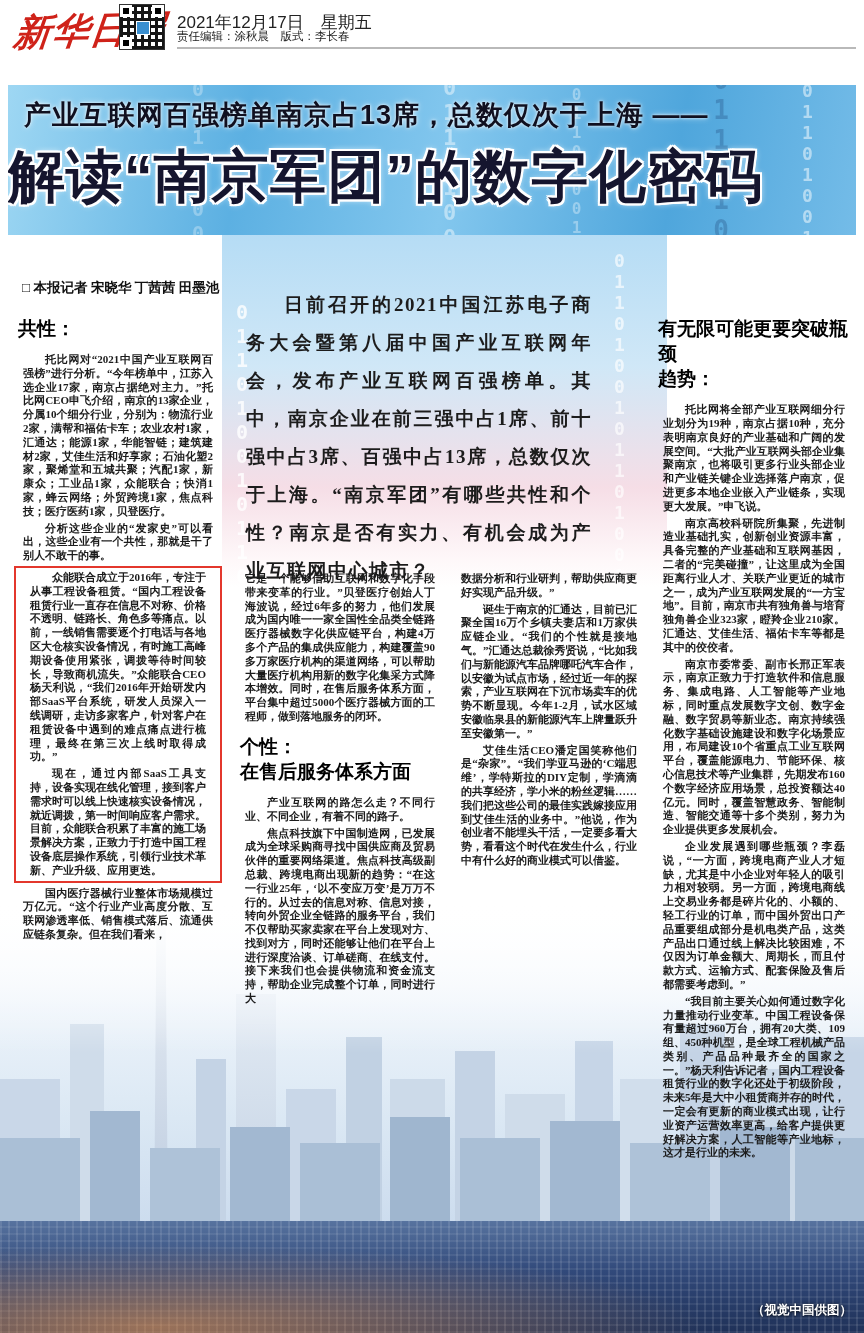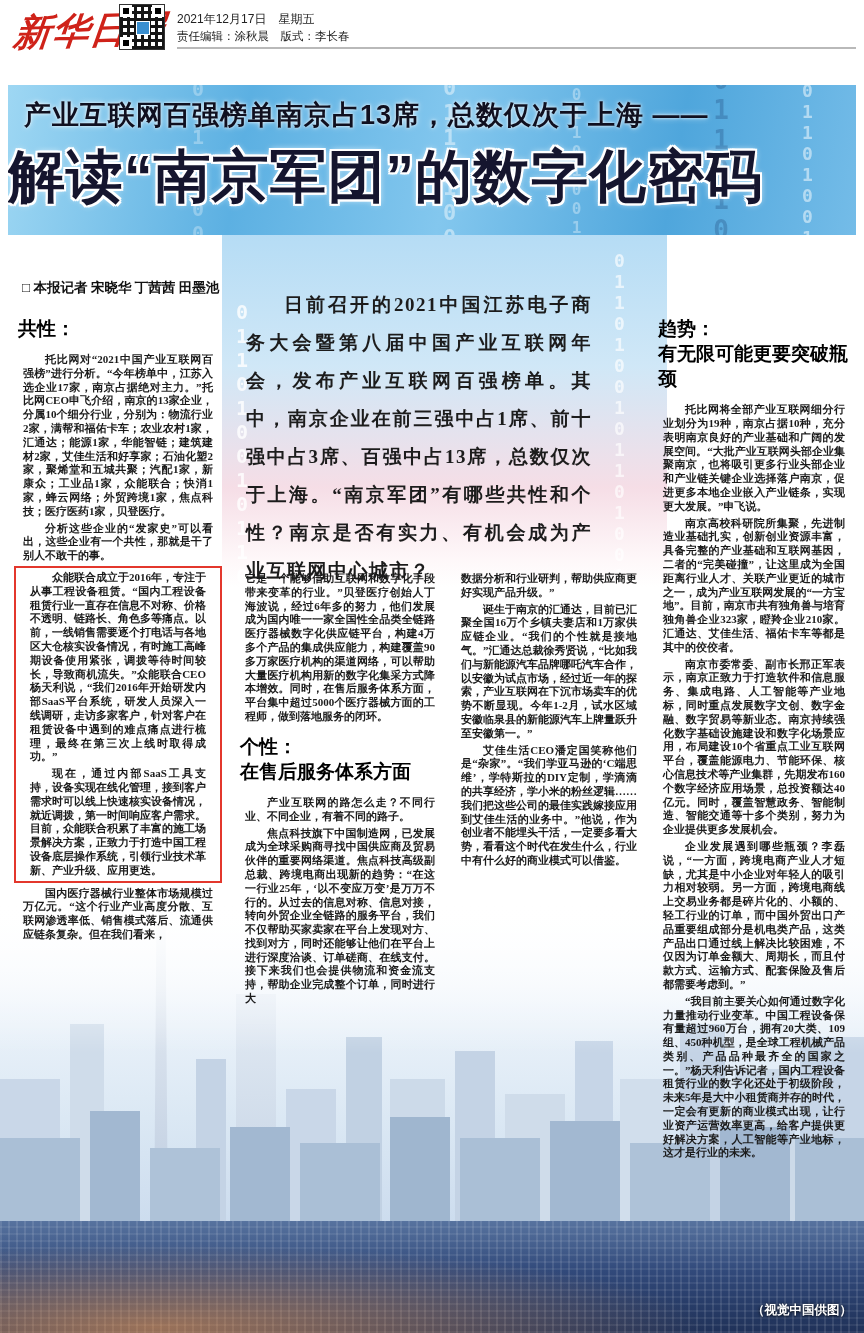--- a/index.html
+++ b/index.html
@@ -16,21 +16,21 @@
   .qr{
     position:absolute;left:120px;top:5px;width:44px;height:44px;background:#fff;
     background-image:
       repeating-linear-gradient(90deg,#161616 0 3px,transparent 3px 7px),
       repeating-linear-gradient(0deg,#161616 0 3px,transparent 3px 7px);
     outline:1px solid #333;
   }
   .qr .finder{position:absolute;width:12px;height:12px;background:#000;box-shadow:inset 0 0 0 3px #fff,inset 0 0 0 5px #000;}
   .qr .f-tl{left:0;top:0}.qr .f-tr{right:0;top:0}.qr .f-bl{left:0;bottom:0}
   .qr .center-logo{position:absolute;left:16px;top:16px;width:12px;height:12px;background:#3a8fd0;border:1px solid #fff;}
-  .pub-date{position:absolute;left:177px;top:11px;font-size:12px;color:#222;font-family:"Liberation Sans",sans-serif;}
+  .pub-date{position:absolute;left:177px;top:11px;font-size:17px;color:#222;font-family:"Liberation Sans",sans-serif;}
   .pub-editors{position:absolute;left:177px;top:29px;font-size:11.5px;color:#222;font-family:"Liberation Sans",sans-serif;}
   .head-rule{position:absolute;left:177px;right:8px;top:47px;height:2px;background:#b9b9b9;}
   
   .banner{
     position:absolute;left:8px;right:8px;top:85px;height:150px;
     background:linear-gradient(100deg,#9ed7f3 0%,#5cb0e2 28%,#83c7ee 52%,#4fa6dc 78%,#74bce8 100%);
     overflow:hidden;z-index:1;
   }
   .bin{
     position:absolute;writing-mode:vertical-rl;text-orientation:upright;
@@ -203,21 +203,21 @@
 </div>
 
 <div class="col" id="col3">
   <p class="cont">数据分析和行业研判，帮助供应商更好实现产品升级。”</p>
   <p>诞生于南京的汇通达，目前已汇聚全国16万个乡镇夫妻店和1万家供应链企业。“我们的个性就是接地气。”汇通达总裁徐秀贤说，“比如我们与新能源汽车品牌哪吒汽车合作，以安徽为试点市场，经过近一年的探索，产业互联网在下沉市场卖车的优势不断显现。今年1-2月，试水区域安徽临泉县的新能源汽车上牌量跃升至安徽第一。”</p>
   <p>艾佳生活CEO潘定国笑称他们是“杂家”。“我们学亚马逊的‘C端思维’，学特斯拉的DIY定制，学滴滴的共享经济，学小米的粉丝逻辑……我们把这些公司的最佳实践嫁接应用到艾佳生活的业务中。”他说，作为创业者不能埋头干活，一定要多看大势，看看这个时代在发生什么，行业中有什么好的商业模式可以借鉴。</p>
 </div>
 
 <div class="col" id="col4">
   <div class="sec-h">
+    <div>有无限可能更要突破瓶颈</div>
     <div>趋势：</div>
-    <div>有无限可能更要突破瓶颈</div>
   </div>
   <p>托比网将全部产业互联网细分行业划分为19种，南京占据10种，充分表明南京良好的产业基础和广阔的发展空间。“大批产业互联网头部企业集聚南京，也将吸引更多行业头部企业和产业链关键企业选择落户南京，促进更多本地企业嵌入产业链条，实现更大发展。”申飞说。</p>
   <p>南京高校科研院所集聚，先进制造业基础扎实，创新创业资源丰富，具备完整的产业基础和互联网基因，二者的“完美碰撞”，让这里成为全国距离行业人才、关联产业更近的城市之一，成为产业互联网发展的“一方宝地”。目前，南京市共有独角兽与培育独角兽企业323家，瞪羚企业210家。汇通达、艾佳生活、福佑卡车等都是其中的佼佼者。</p>
   <p>南京市委常委、副市长邢正军表示，南京正致力于打造软件和信息服务、集成电路、人工智能等产业地标，同时重点发展数字文创、数字金融、数字贸易等新业态。南京持续强化数字基础设施建设和数字化场景应用，布局建设10个省重点工业互联网平台，覆盖能源电力、节能环保、核心信息技术等产业集群，先期发布160个数字经济应用场景，总投资额达40亿元。同时，覆盖智慧政务、智能制造、智能交通等十多个类别，努力为企业提供更多发展机会。</p>
   <p>企业发展遇到哪些瓶颈？李磊说，“一方面，跨境电商产业人才短缺，尤其是中小企业对年轻人的吸引力相对较弱。另一方面，跨境电商线上交易业务都是碎片化的、小额的、轻工行业的订单，而中国外贸出口产品重要组成部分是机电类产品，这类产品出口通过线上解决比较困难，不仅因为订单金额大、周期长，而且付款方式、运输方式、配套保险及售后都需要考虑到。”</p>
   <p>“我目前主要关心如何通过数字化力量推动行业变革。中国工程设备保有量超过960万台，拥有20大类、109组、450种机型，是全球工程机械产品类别、产品品种最齐全的国家之一。”杨天利告诉记者，国内工程设备租赁行业的数字化还处于初级阶段，未来5年是大中小租赁商并存的时代，一定会有更新的商业模式出现，让行业资产运营效率更高，给客户提供更好解决方案，人工智能等产业地标，这才是行业的未来。</p>
 </div>
 
 </body></html>

